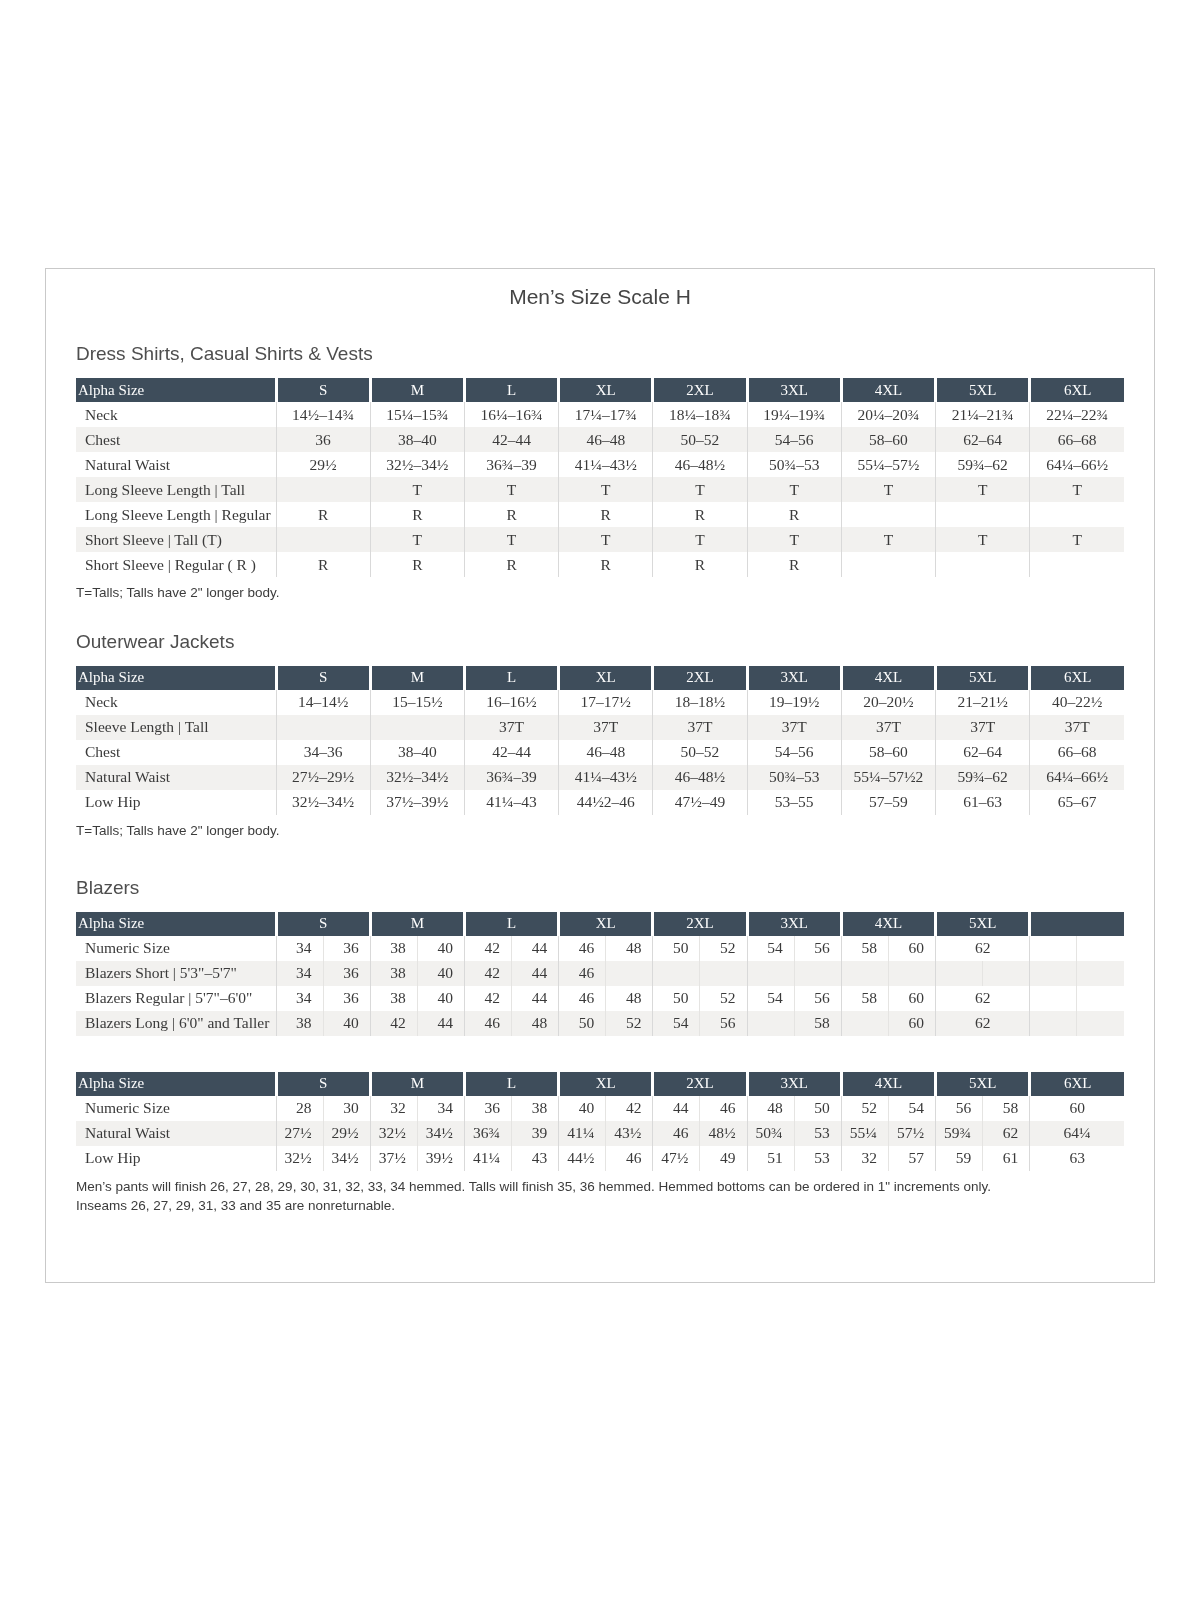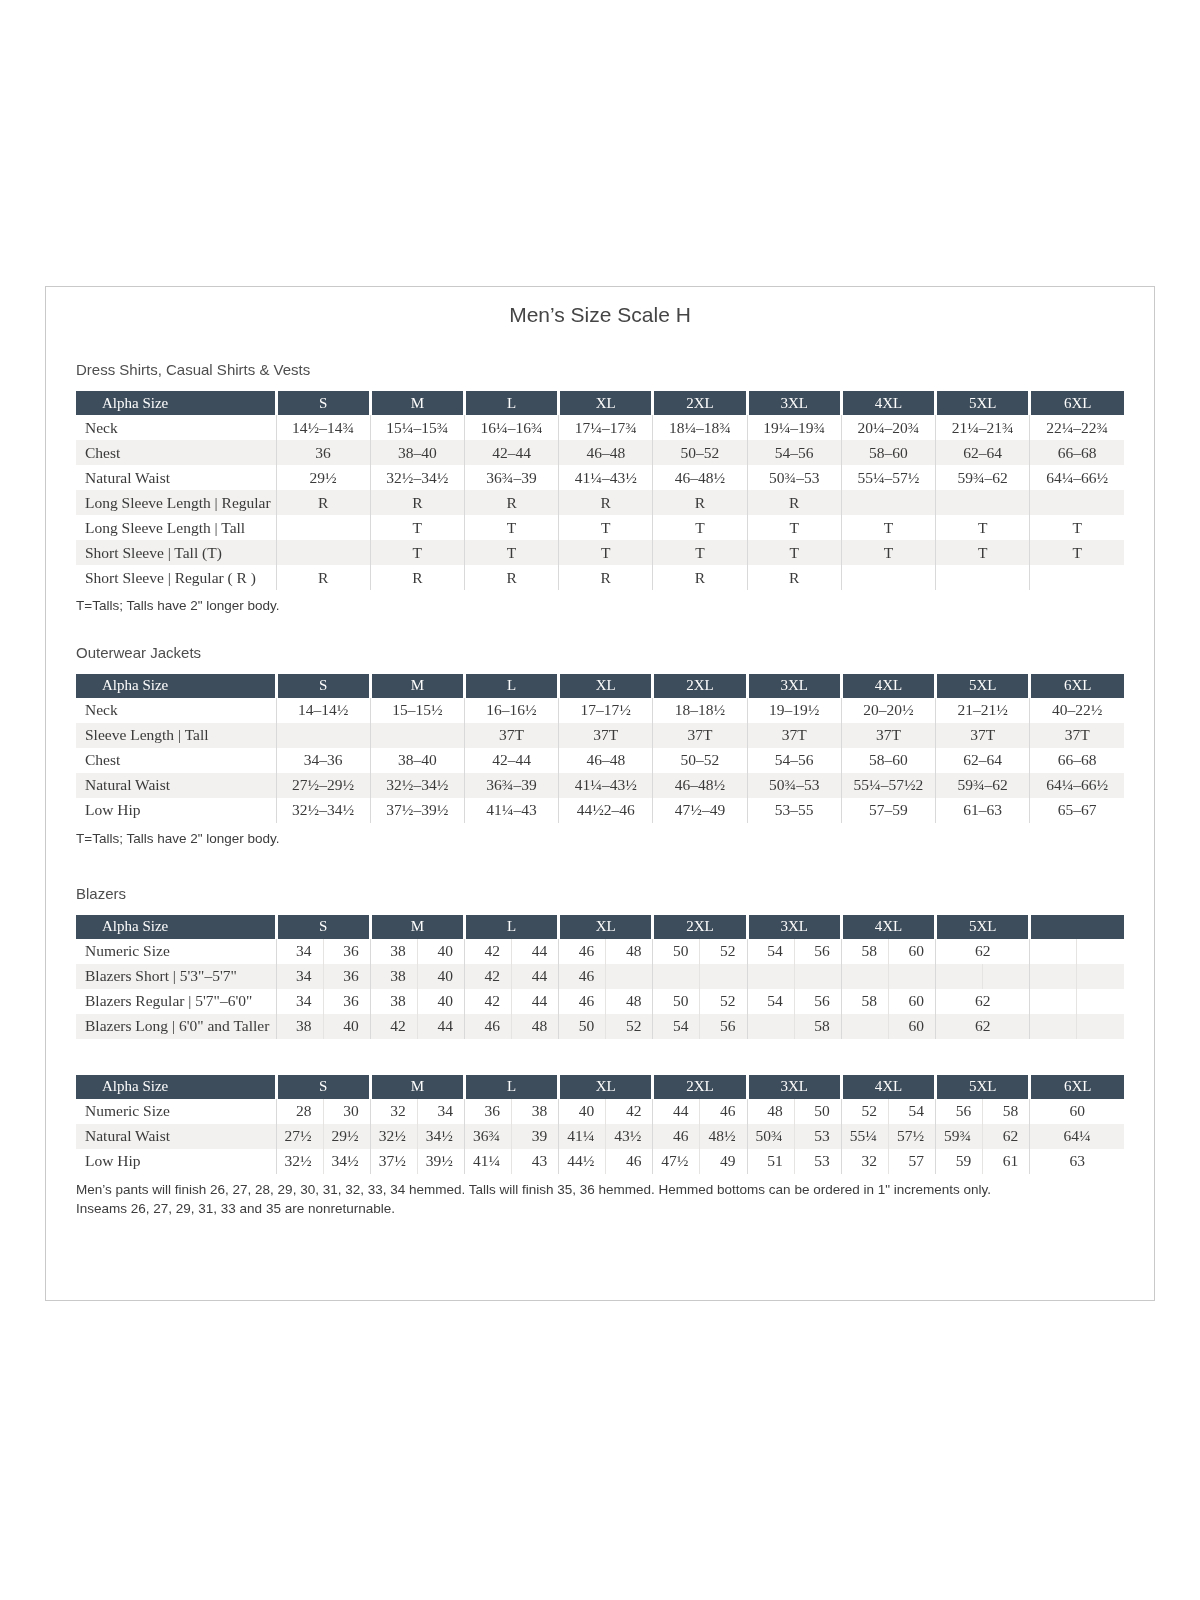--- a/index.html
+++ b/index.html
@@ -9,44 +9,44 @@
     --sub-divider:#e5e4e2;
     --text:#3a3a3a;
     --page-border:#c9c9c9;
   }
   html,body{margin:0;padding:0;background:#ffffff;}
   body{
     width:1200px;height:1600px;position:relative;
     font-family:"Liberation Sans","DejaVu Sans",sans-serif;color:var(--text);
   }
   .sheet{
-    position:absolute;left:45px;top:286px;width:1110px;height:1015px;
+    position:absolute;left:45px;top:268px;width:1110px;height:1015px;
     border:1px solid var(--page-border);box-sizing:border-box;
     padding:16px 30px 0 30px;background:#fff;
   }
   .title{
     margin:0 0 34px 0;text-align:center;font-size:21px;font-weight:400;color:#454545;
   }
   .section-heading{
-    margin:0 0 13px 0;font-size:15px;font-weight:400;color:#4e4e4e;
+    margin:0 0 13px 0;font-size:19px;font-weight:400;color:#4e4e4e;
   }
   .chart-section{margin-bottom:0;}
   .sec-gap-a{margin-top:28px;}
   .sec-gap-b{margin-top:36px;}
   .size-table{
     width:100%;border-collapse:collapse;table-layout:fixed;
     font-family:"Liberation Serif","DejaVu Serif",serif;
     font-size:15.5px;color:var(--text);
   }
   .size-table col.col-label{width:200px;}
   .size-table thead th{
     background:var(--header-bg);color:#fdfdfd;font-weight:400;
     height:24px;font-size:15px;border-left:3px solid #fff;padding:0;
   }
-  .size-table thead th.corner{text-align:left;padding-left:26px;border-left:none;}
+  .size-table thead th.corner{text-align:left;padding-left:2px;border-left:none;}
   .size-table tbody td{
     height:25px;text-align:center;padding:0;border-left:1px solid var(--divider);
   }
   .size-table tbody td.row-label{
     text-align:left;padding-left:9px;border-left:none;
   }
   .size-table tbody tr:nth-child(even){background:var(--row-alt);}
   .size-table tbody td.sub{border-left:1px solid var(--sub-divider);text-align:right;padding-right:11px;}
   .size-table tbody td.sub.first{border-left:1px solid var(--divider);}
   .size-table tbody td.spanv{border-left:1px solid var(--divider);text-align:center;padding-right:0;}
@@ -122,42 +122,42 @@
             <td colspan="1" class="">32½–34½</td>
             <td colspan="1" class="">36¾–39</td>
             <td colspan="1" class="">41¼–43½</td>
             <td colspan="1" class="">46–48½</td>
             <td colspan="1" class="">50¾–53</td>
             <td colspan="1" class="">55¼–57½</td>
             <td colspan="1" class="">59¾–62</td>
             <td colspan="1" class="">64¼–66½</td>
           </tr>
           <tr>
+            <td class="row-label">Long Sleeve Length  |  Tall</td>
+            <td colspan="1" class=""></td>
+            <td colspan="1" class="">T</td>
+            <td colspan="1" class="">T</td>
+            <td colspan="1" class="">T</td>
+            <td colspan="1" class="">T</td>
+            <td colspan="1" class="">T</td>
+            <td colspan="1" class="">T</td>
+            <td colspan="1" class="">T</td>
+            <td colspan="1" class="">T</td>
+          </tr>
+          <tr>
             <td class="row-label">Long Sleeve Length  |  Regular</td>
             <td colspan="1" class="">R</td>
             <td colspan="1" class="">R</td>
             <td colspan="1" class="">R</td>
             <td colspan="1" class="">R</td>
             <td colspan="1" class="">R</td>
             <td colspan="1" class="">R</td>
             <td colspan="1" class=""></td>
             <td colspan="1" class=""></td>
             <td colspan="1" class=""></td>
-          </tr>
-          <tr>
-            <td class="row-label">Long Sleeve Length  |  Tall</td>
-            <td colspan="1" class=""></td>
-            <td colspan="1" class="">T</td>
-            <td colspan="1" class="">T</td>
-            <td colspan="1" class="">T</td>
-            <td colspan="1" class="">T</td>
-            <td colspan="1" class="">T</td>
-            <td colspan="1" class="">T</td>
-            <td colspan="1" class="">T</td>
-            <td colspan="1" class="">T</td>
           </tr>
           <tr>
             <td class="row-label">Short Sleeve  |  Tall (T)</td>
             <td colspan="1" class=""></td>
             <td colspan="1" class="">T</td>
             <td colspan="1" class="">T</td>
             <td colspan="1" class="">T</td>
             <td colspan="1" class="">T</td>
             <td colspan="1" class="">T</td>
             <td colspan="1" class="">T</td>

